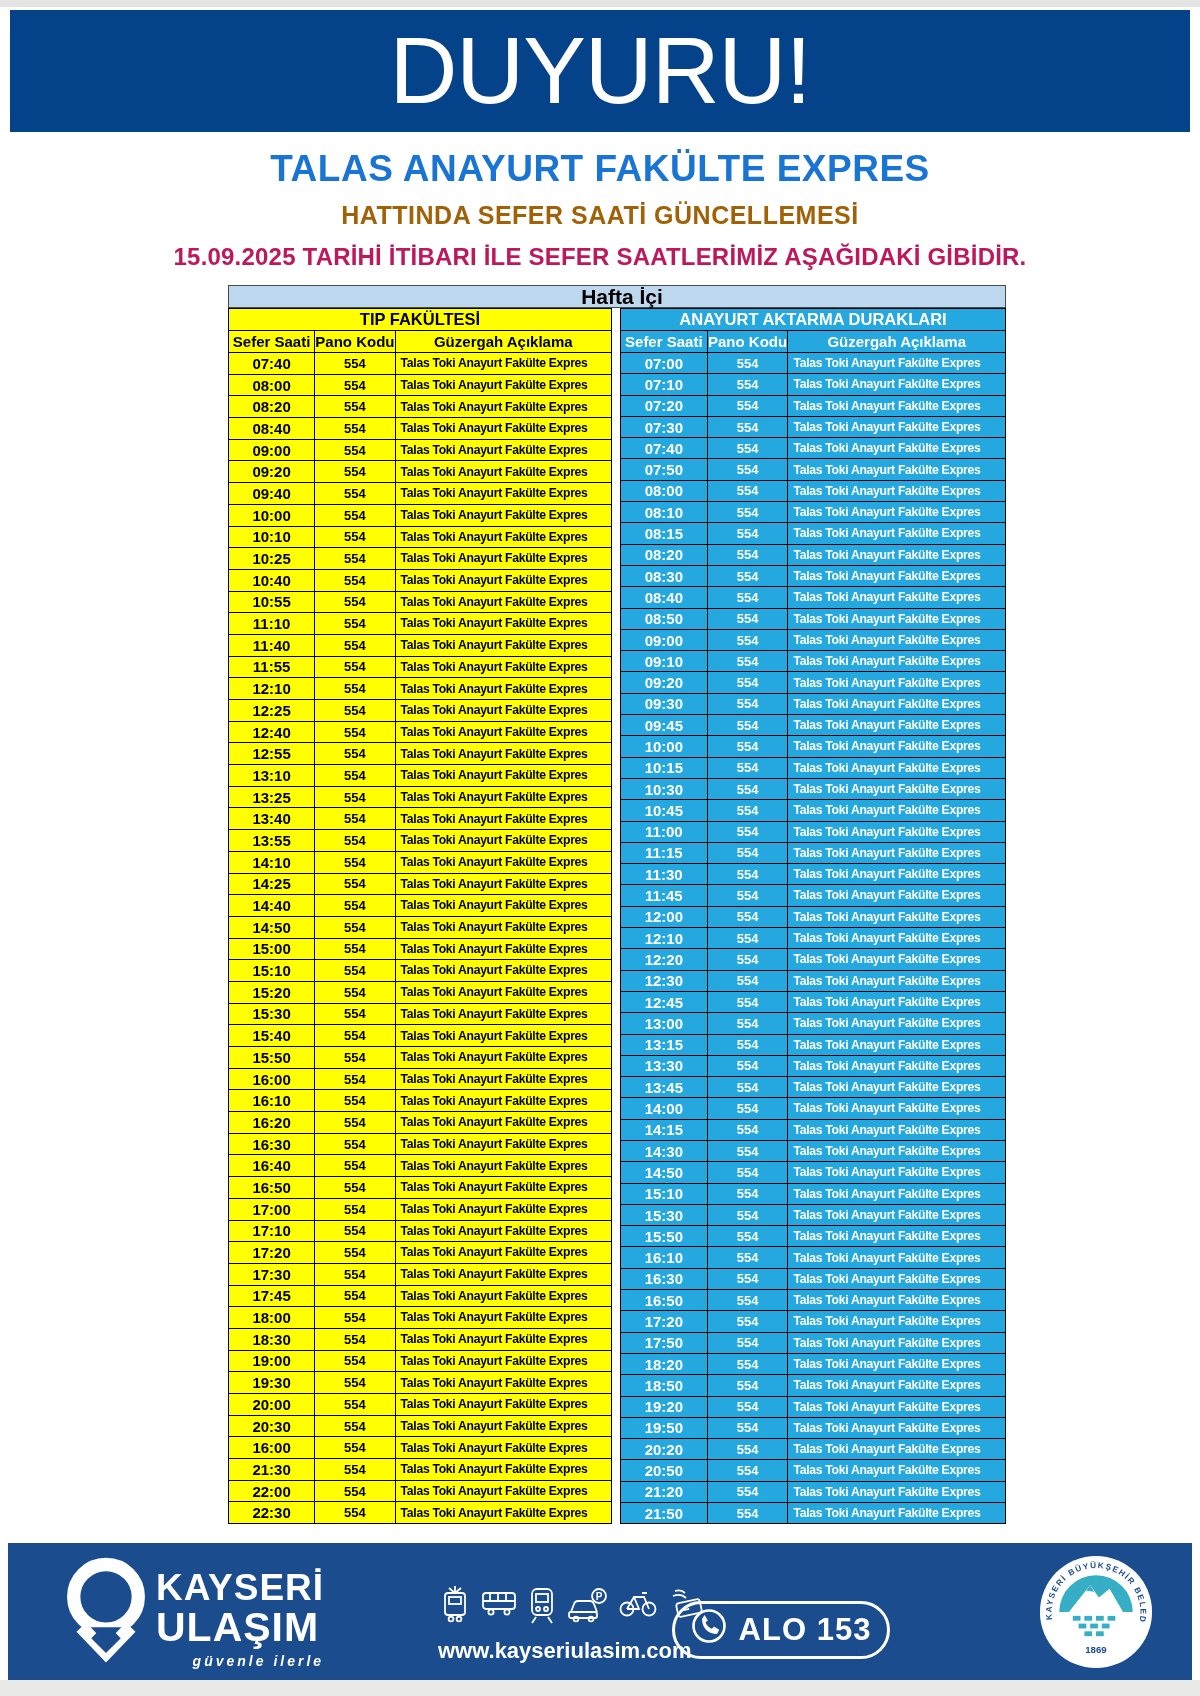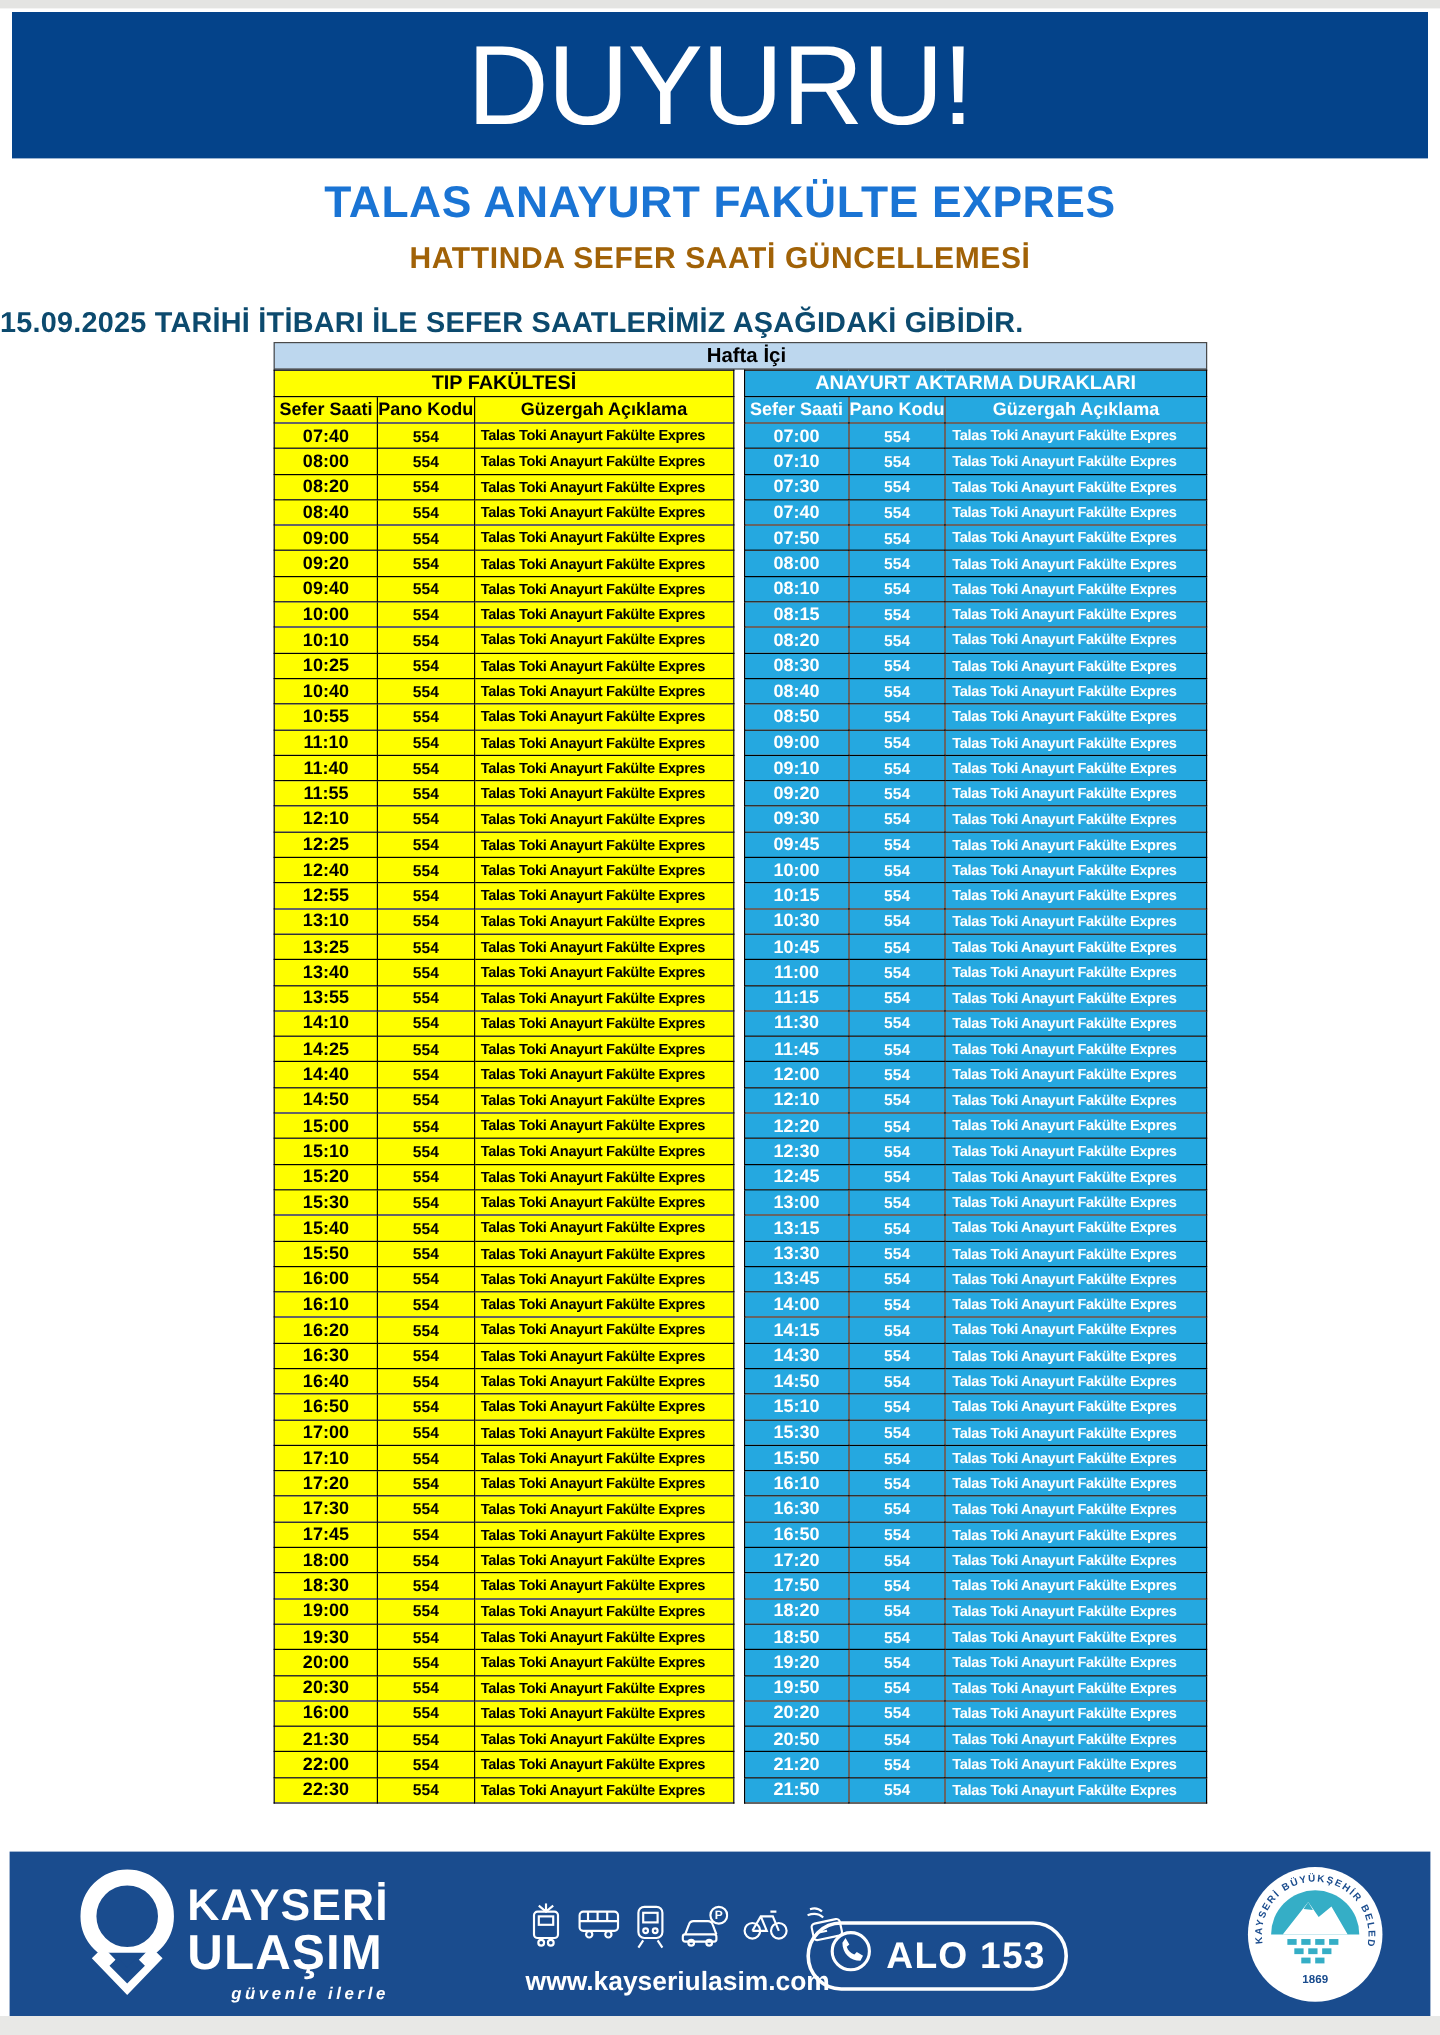--- a/index.html
+++ b/index.html
@@ -15,29 +15,29 @@
   .banner-text{color:#ffffff;font-weight:normal;font-size:94px;letter-spacing:-1px;}
   .main-title{
     position:absolute;left:0;top:148px;width:100%;text-align:center;
     color:#1A74D4;font-weight:bold;font-size:37px;letter-spacing:0.5px;
   }
   .sub-title{
     position:absolute;left:0;top:201px;width:100%;text-align:center;
     color:#a16207;font-weight:bold;font-size:25px;letter-spacing:0.5px;
   }
   .effective-line{
-    position:absolute;left:0;top:256px;width:100%;
-    color:#0c4a6e;font-weight:bold;font-size:24px;letter-spacing:0.2px;
+    position:absolute;left:0;top:243px;width:100%;text-align:center;
+    color:#be185d;font-weight:bold;font-size:24px;letter-spacing:0.2px;
   }
 
   
   .schedule{position:absolute;left:228px;top:285px;width:778px;}
   .period-band{
     background:#BDD7EE;border:1px solid #4a4a4a;height:21px;
-    text-align:center;font-weight:bold;font-size:17px;line-height:21px;color:#000;padding-left:10px;
+    text-align:center;font-weight:bold;font-size:21px;line-height:21px;color:#000;padding-left:10px;
   }
   .sections{display:flex;gap:8px;}
   .sec-table{border-collapse:collapse;table-layout:fixed;}
   .sec-left{width:384px;flex:0 0 384px;}
   .sec-right{width:386px;flex:1;}
   .sec-table th,.sec-table td{
     border:1px solid #000;font-weight:bold;overflow:hidden;white-space:nowrap;padding:0;
   }
   .sec-yellow th,.sec-yellow td{background:#FFFF00;color:#000;}
   .sec-blue th,.sec-blue td{background:#25A8E0;color:#fff;}
@@ -395,20 +395,25 @@
         </tr>
       </thead>
       <tbody>
           <tr>
             <td class="c-time">07:00</td>
             <td class="c-code">554</td>
             <td class="c-desc">Talas Toki Anayurt Fakülte Expres</td>
           </tr>
           <tr>
             <td class="c-time">07:10</td>
+            <td class="c-code">554</td>
+            <td class="c-desc">Talas Toki Anayurt Fakülte Expres</td>
+          </tr>
+          <tr>
+            <td class="c-time">07:20</td>
             <td class="c-code">554</td>
             <td class="c-desc">Talas Toki Anayurt Fakülte Expres</td>
           </tr>
           <tr>
             <td class="c-time">07:30</td>
             <td class="c-code">554</td>
             <td class="c-desc">Talas Toki Anayurt Fakülte Expres</td>
           </tr>
           <tr>
             <td class="c-time">07:40</td>

